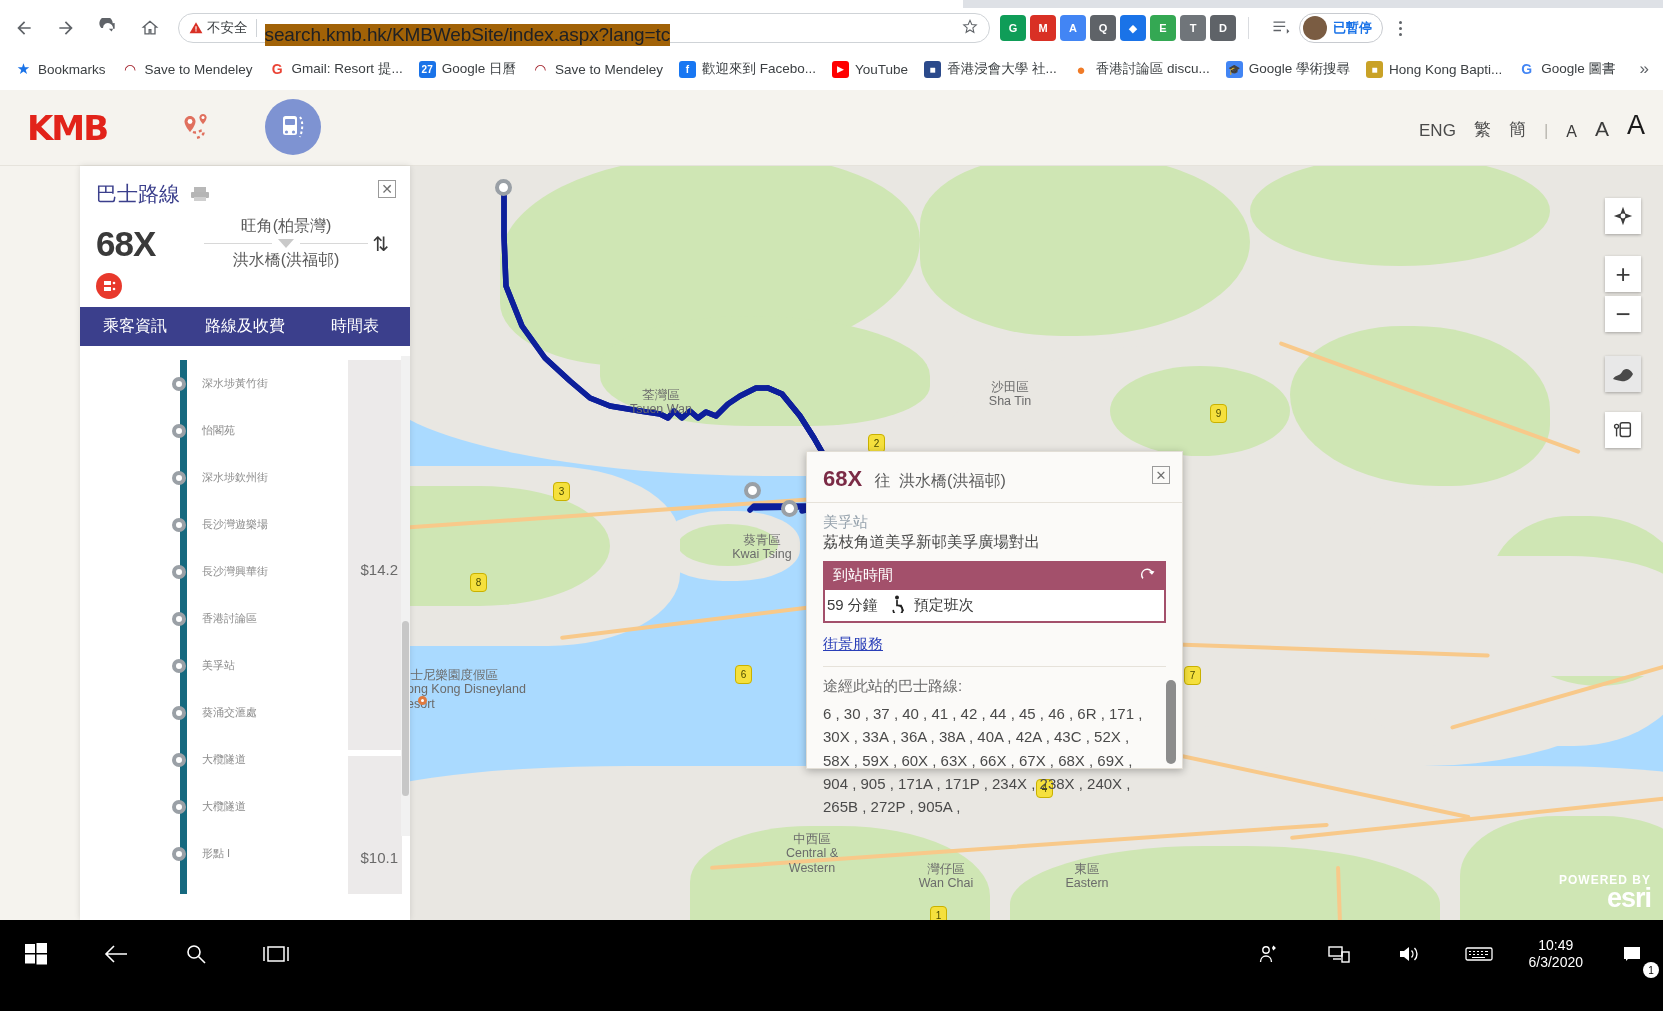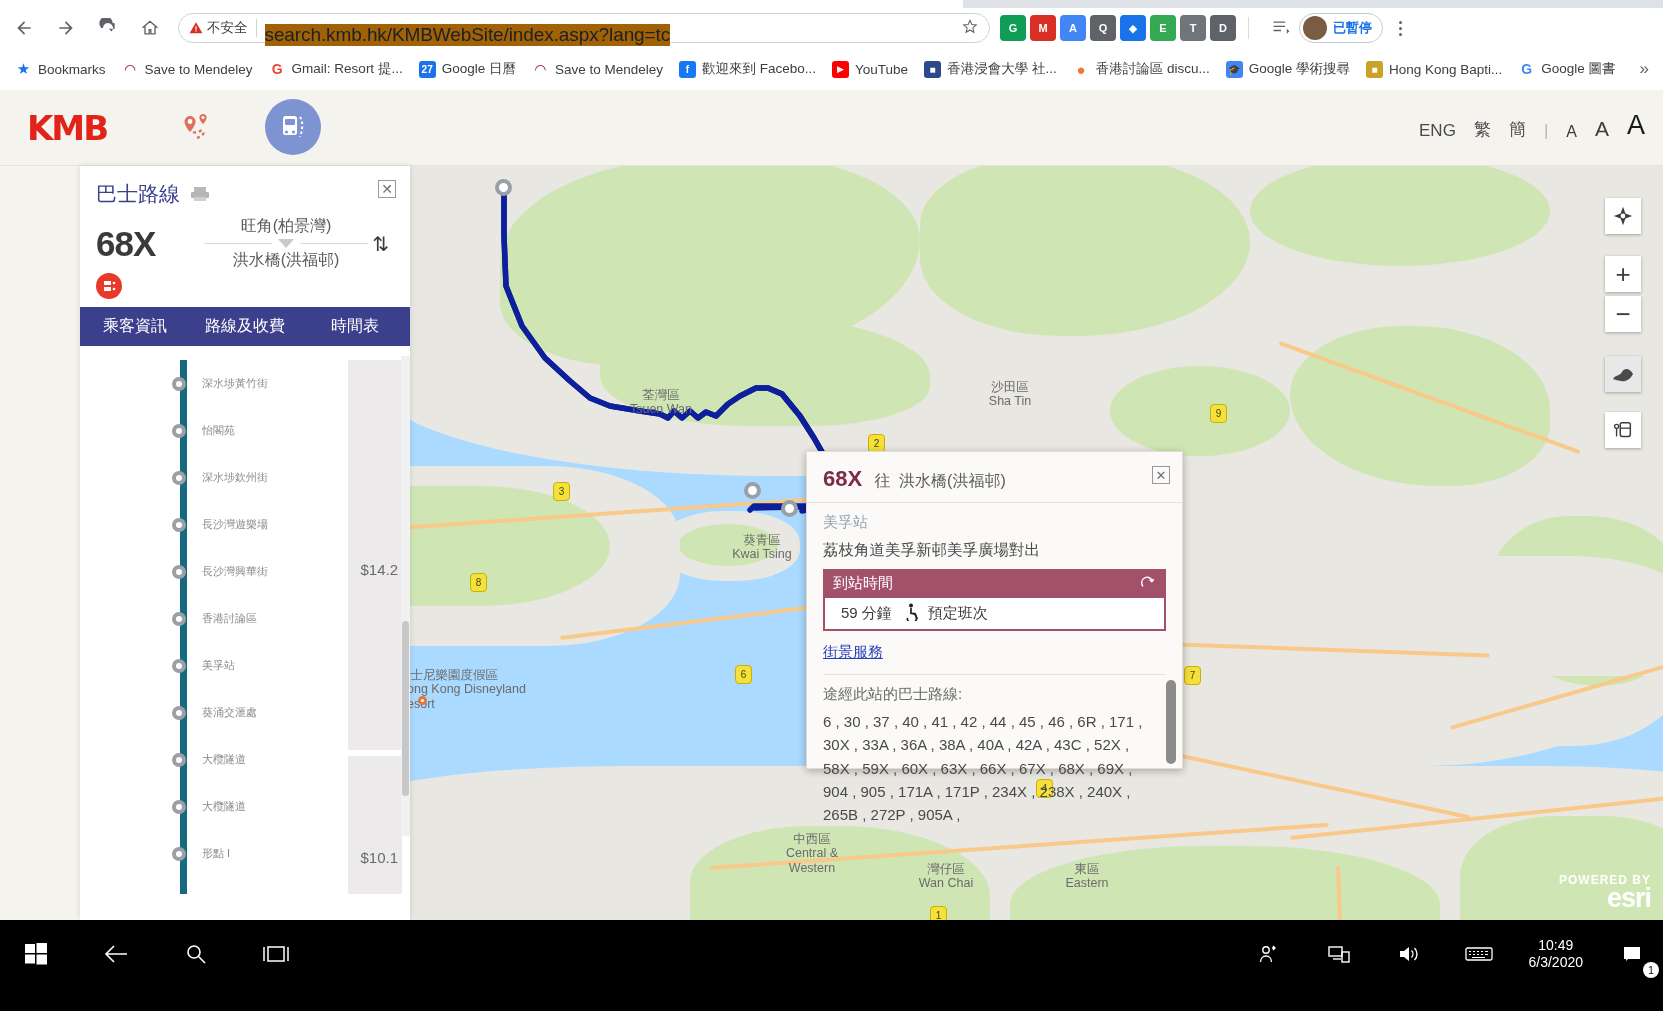--- a/index.html
+++ b/index.html
@@ -126,24 +126,24 @@
   
   .popup { position:absolute; left:806px; top:361px; width:377px; height:318px; background:#fbfaf8;
            box-shadow:0 2px 8px rgba(0,0,0,.28); border:1px solid #e2ded6; }
   .pop-head { position:relative; padding:14px 16px 10px 16px; border-bottom:1px solid #e6e2da; }
   .pop-rt { font-size:22px; font-weight:bold; color:#7b2b46; }
   .pop-to { font-size:16px; color:#5a5a5a; margin-left:8px; }
   .pop-x { position:absolute; right:12px; top:14px; width:18px; height:18px; border:1px solid #9a9a9a;
            display:flex; align-items:center; justify-content:center; font-size:13px; color:#6f6f6f; line-height:1; }
   .pop-body { padding:10px 16px 0 16px; }
   .stop-name { font-size:15px; color:#98a4ae; }
-  .stop-addr { font-size:15.5px; color:#4a4a4a; margin-top:8px; }
+  .stop-addr { font-size:15.5px; color:#4a4a4a; margin-top:0; }
   .eta-bar { margin-top:8px; background:#a3506b; color:#fff; font-size:15px; padding:4px 10px;
              display:flex; align-items:center; justify-content:space-between; }
-  .eta-row { border:2px solid #a3506b; border-top:none; background:#fff; padding:5px 16px;
+  .eta-row { border:2px solid #a3506b; border-top:none; background:#fff; padding:5px 2px;
              display:flex; align-items:center; gap:10px; font-size:15px; color:#3a3a3a; }
   .pop-link { margin-top:12px; font-size:15px; color:#2a3fb8; text-decoration:underline; }
   .pop-div { height:1px; background:#e6e2da; margin:12px 0 10px 0; }
   .pass-title { font-size:15px; color:#6a6a6a; }
   .pass-list { font-size:15px; color:#4a4a4a; line-height:1.55; margin-top:6px; padding-right:14px; }
   .pop-scroll { position:absolute; right:6px; top:228px; width:10px; height:84px; }
   .pop-scroll .thumb { position:absolute; inset:0; background:#8c8c8c; border-radius:5px; }
 
   
   .taskbar { position:absolute; left:0; top:920px; width:1663px; height:91px; background:#000; }

